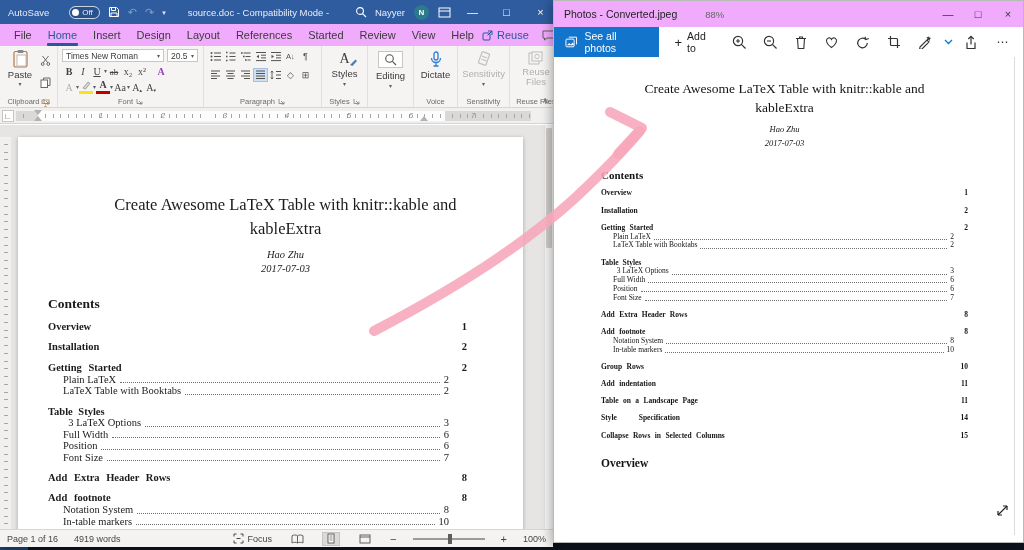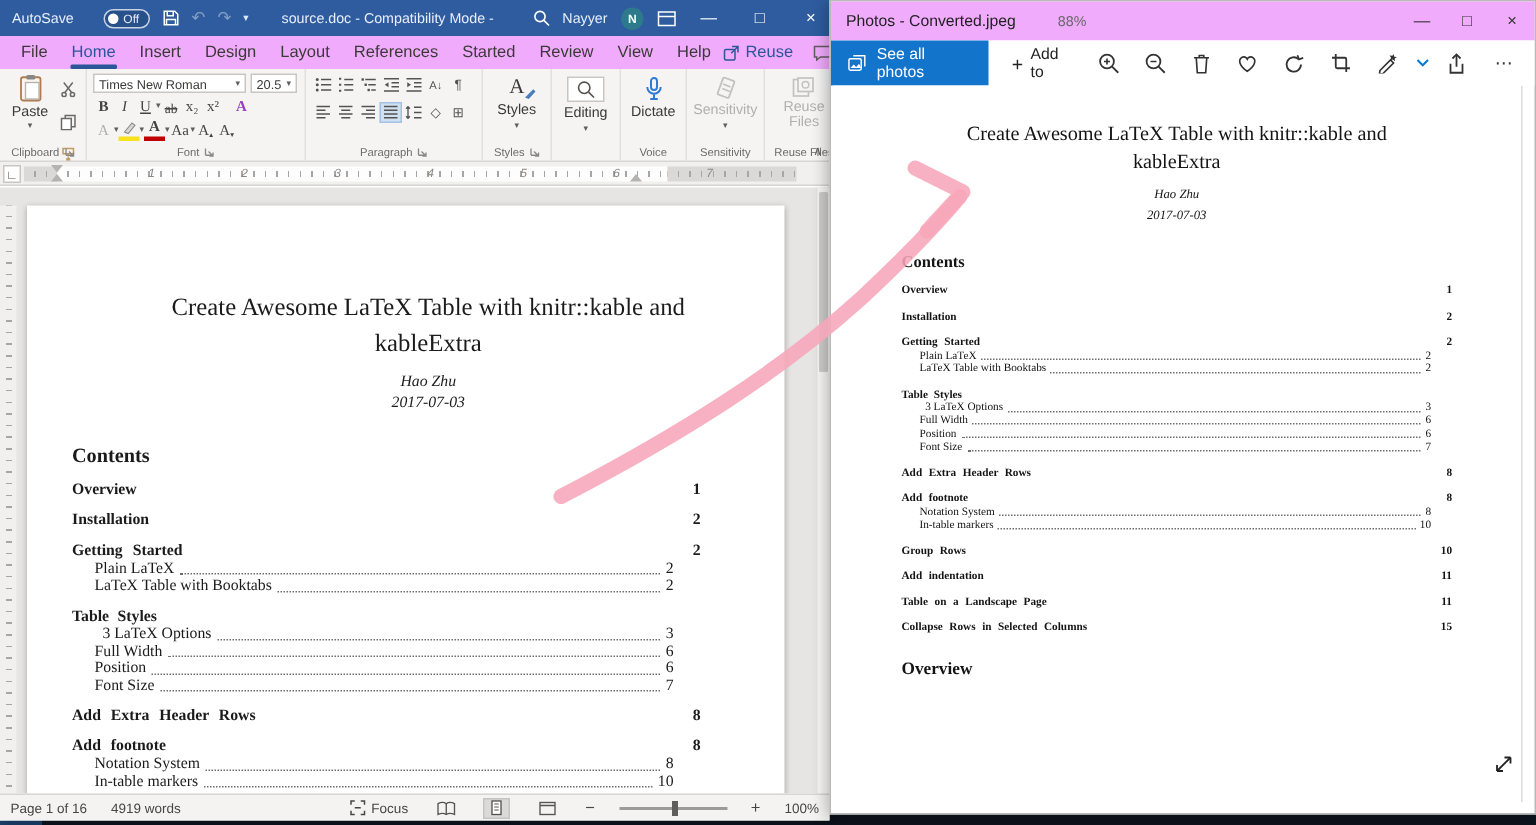--- a/index.html
+++ b/index.html
@@ -799,20 +799,25 @@
               <span class="toc-page">11</span>
             </div>
 
             <div class="toc-row h">
               <span class="toc-text">Table on a Landscape Page</span>
               <span class="toc-dots"></span>
               <span class="toc-page">11</span>
             </div>
 
 
+            <div class="toc-row h">
+              <span class="toc-text">Style     Specification</span>
+              <span class="toc-dots"></span>
+              <span class="toc-page">14</span>
+            </div>
 
             <div class="toc-row h">
               <span class="toc-text">Collapse Rows in Selected Columns</span>
               <span class="toc-dots"></span>
               <span class="toc-page">15</span>
             </div>
           </div>
         <div class="p-overview-h">Overview</div>
       </div>
       <span class="p-expand"><svg width="15" height="15" viewBox="0 0 15 15">

